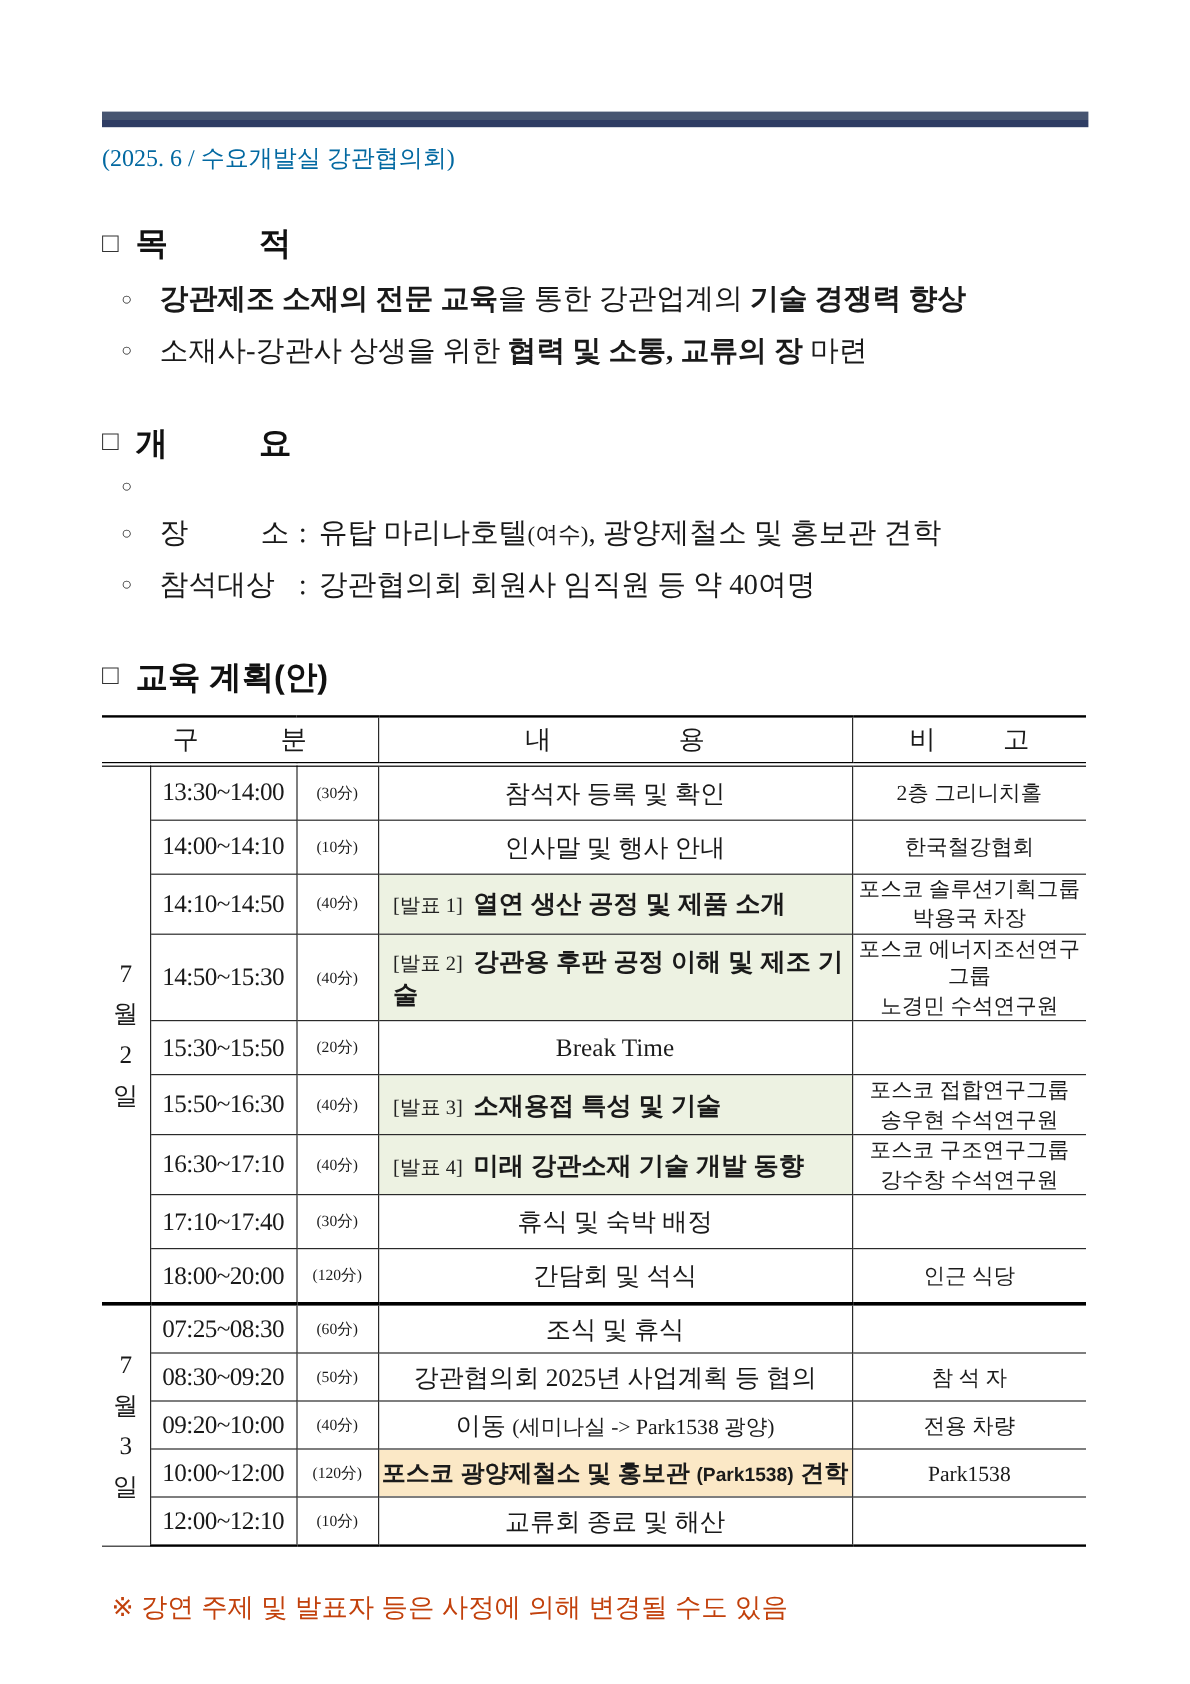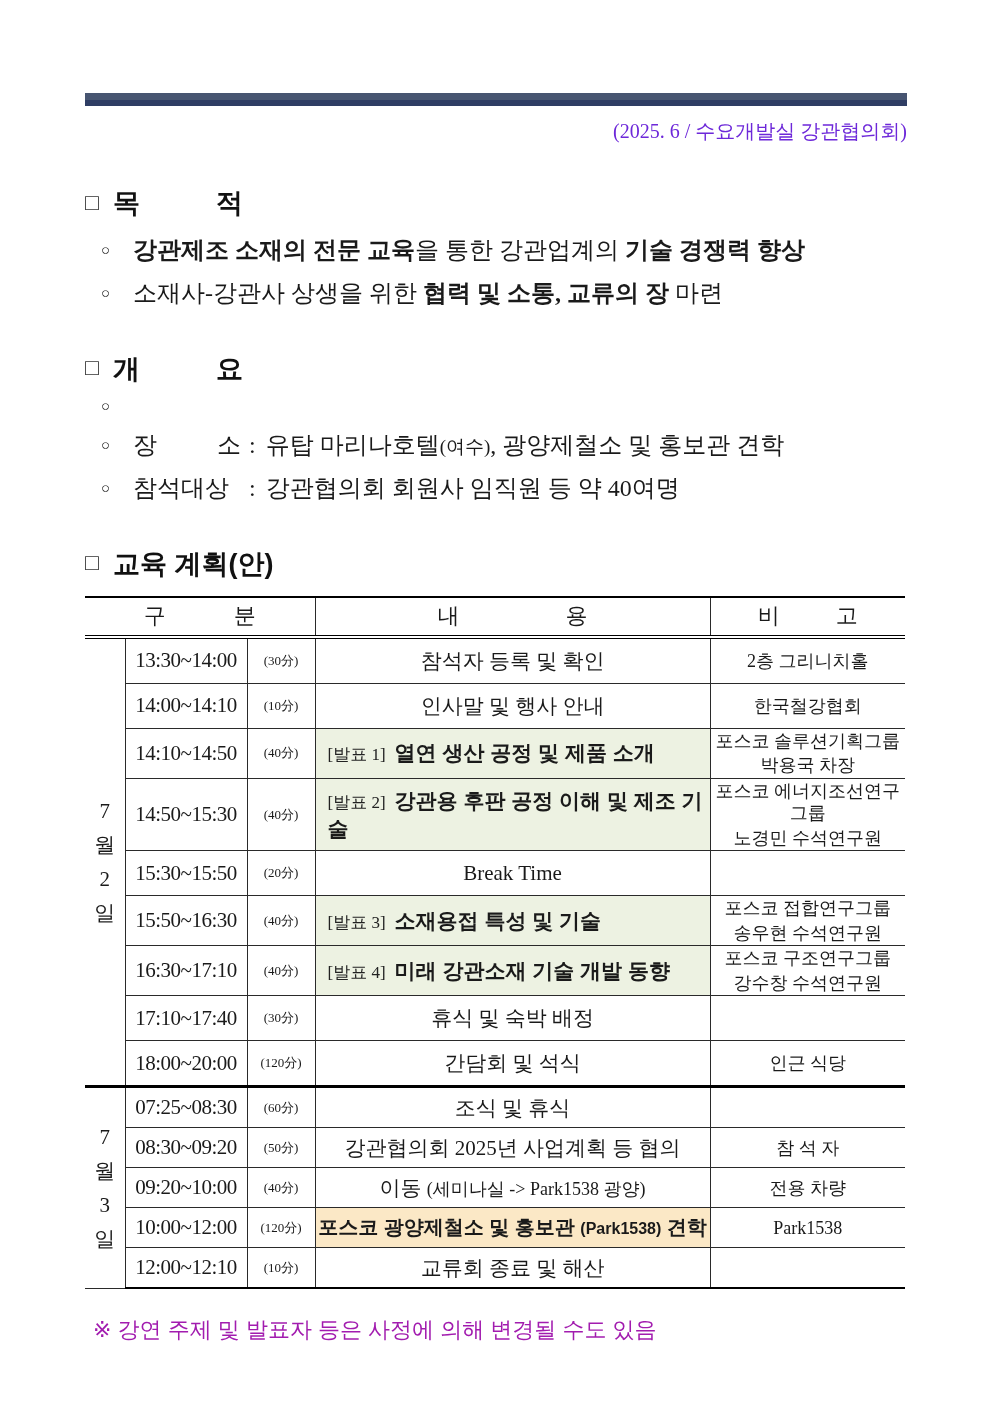--- a/index.html
+++ b/index.html
@@ -11,21 +11,21 @@
 
   
   .banner{padding-top:93px;}
   .bar-top{height:7px;background:#475571;}
   .band{background:#e4e8f5;margin:2px 6px 2px 6px;height:50px;
         display:flex;align-items:center;justify-content:center;}
   .band h1{margin:0;font-family:"Liberation Sans","DejaVu Sans",sans-serif;
            font-size:32px;font-weight:bold;color:#111;letter-spacing:0px;}
   .bar-bottom{height:6px;background:#2f3d64;}
 
-  .subtitle{margin-top:12px;text-align:right;font-size:20px;color:#6d28d9;}
+  .subtitle{margin-top:12px;text-align:left;font-size:20px;color:#0369a1;}
 
   
   .sec{margin-top:40px;display:flex;align-items:center;}
   .sec .marker{font-family:"Liberation Sans",sans-serif;font-size:23px;color:#333;
                margin-right:14px;line-height:1;position:relative;top:-1px;}
   .sec .h{font-family:"Liberation Sans","DejaVu Sans",sans-serif;
           font-size:27px;font-weight:bold;color:#111;}
   .h-just{display:inline-block;width:130px;text-align-last:justify;}
 
   
@@ -63,23 +63,23 @@
               font-size:21px;font-weight:bold;margin-left:9px;}
   td.cnt .sub{font-size:18px;}
   td.cnt .ttl2{font-family:"Liberation Sans","DejaVu Sans",sans-serif;
                font-size:20px;font-weight:bold;}
   td.cnt .ttl2.small{font-size:16px;}
   td.note{font-size:18px;line-height:1.25;}
   td.note div{padding:1px 2px;}
   .bg-green{background:#edf2e2;}
   .bg-orange{background:#fbe8c6;}
 
-  .footnote{margin-top:26px;padding-left:8px;
+  .footnote{margin-top:36px;padding-left:8px;
             font-family:"Liberation Sans","DejaVu Sans",sans-serif;
-            font-size:22px;color:#a21caf;}
+            font-size:22px;color:#c2410c;}
 </style>
 </head>
 <body>
 
 <div class="page">
   <div class="content">
 
     <div class="banner">
       <div class="bar-top"></div>
       <div class="bar-bottom"></div>

